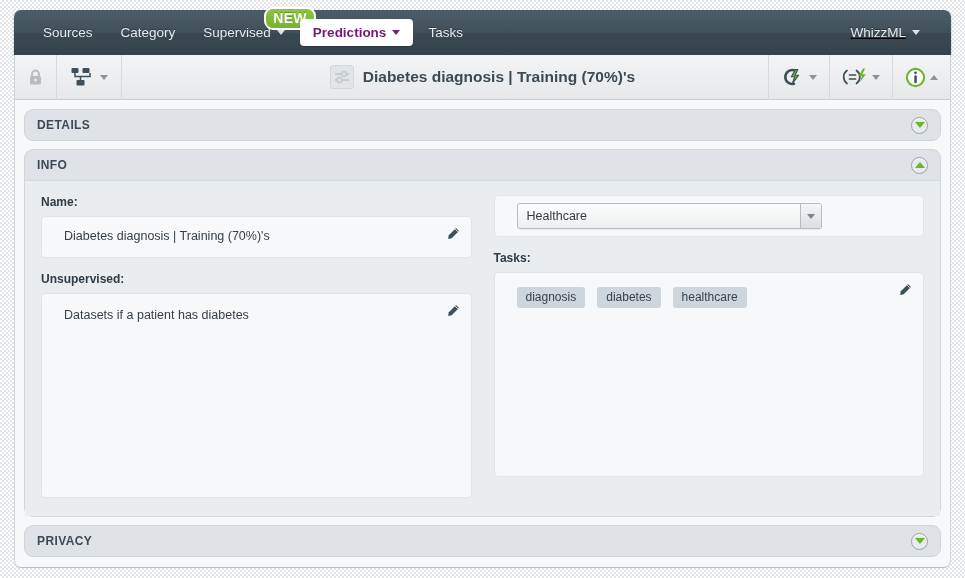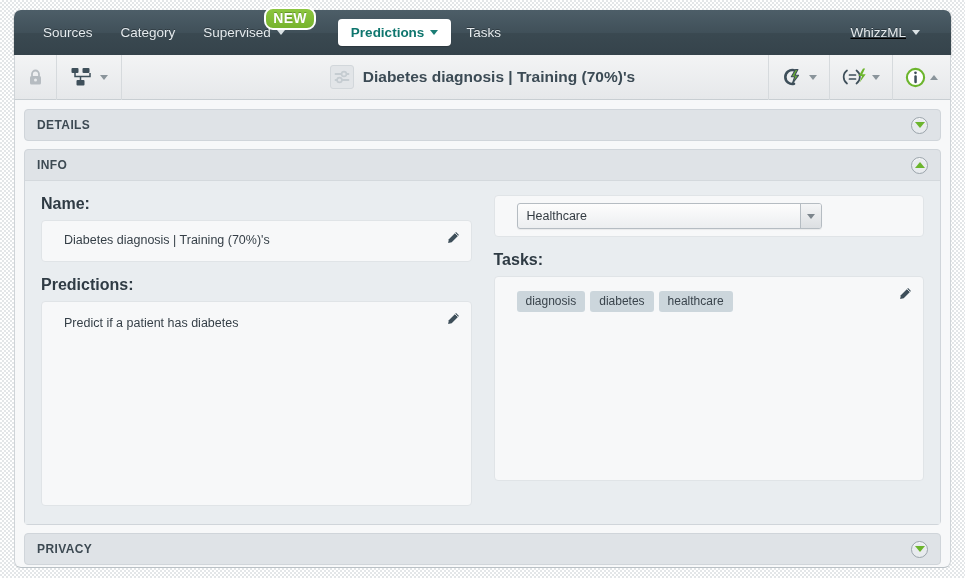--- a/index.html
+++ b/index.html
@@ -54,25 +54,24 @@
     display: flex;
     align-items: center;
     gap: 6px;
     cursor: pointer;
     position: relative;
     text-shadow: 0 -1px 0 rgba(0,0,0,.3);
   }
 
   .nav-item.active {
     background: #ffffff;
-    color: #0f766e;
+    color: #701a75;
     font-weight: bold;
     text-shadow: none;
     box-shadow: 0 1px 1px rgba(0,0,0,.2);
-    margin-left: 38px;
   }
 
   .caret {
     width: 0; height: 0;
     border-left: 4px solid transparent;
     border-right: 4px solid transparent;
     border-top: 5px solid currentColor;
     display: inline-block;
     opacity: .95;
   }
@@ -168,21 +167,21 @@
     border-right: 1px solid #cfd4d8;
     border-bottom: 1px solid #b9c0c5;
     border-radius: 0 0 7px 7px;
     padding: 9px 9px 10px;
     height: 468px;
   }
 
   .panel {
     background: #dfe3e7;
     border: 1px solid #d0d5da;
-    border-radius: 4px;
+    border-radius: 9px;
     margin-bottom: 8px;
   }
 
   .panel-header {
     height: 30px;
     display: flex;
     align-items: center;
     padding: 0 12px;
     cursor: pointer;
     position: relative;
@@ -214,21 +213,21 @@
   .panel-body {
     background: #e9edf0;
     border-top: 1px solid #d4d9dd;
     padding: 14px 16px 18px;
     display: flex;
     gap: 22px;
   }
   .col { flex: 1; min-width: 0; }
 
   .field-label {
-    font-size: 16px;
+    font-size: 12px;
     font-weight: bold;
     color: #2f3b44;
     margin-bottom: 7px;
     display: block;
   }
 
   .field-box {
     background: #f7f8f9;
     border: 1px solid #e0e4e7;
     border-radius: 4px;
@@ -281,21 +280,21 @@
     display: flex; align-items: center; justify-content: center;
   }
   .select-arrow i {
     width: 0; height: 0;
     border-left: 4px solid transparent;
     border-right: 4px solid transparent;
     border-top: 5px solid #7c858c;
   }
 
   
-  .tags { display: flex; gap: 5px; flex-wrap: wrap; }
+  .tags { display: flex; gap: 12px; flex-wrap: wrap; }
   .tag {
     background: #ccd6dc;
     border-radius: 3px;
     padding: 3px 9px 4px;
     font-size: 12px;
     color: #3a444c;
     cursor: pointer;
   }
 </style>
 </head>
@@ -427,23 +426,23 @@
           <div class="field-box short">
             <div class="field-value">Diabetes diagnosis | Training (70%)'s</div>
             <svg class="pencil" viewBox="0 0 16 16">
               <path d="M11.5 1.2l3.3 3.3-8.3 8.3-4.1.8.8-4.1z" fill="#3e4f5a"></path>
               <path d="M10.4 2.3l3.3 3.3" stroke="#ffffff" stroke-width="1"></path>
             </svg>
           </div>
 
           <div style="height:14px"></div>
 
-          <label class="field-label">Predictions:</label>
+          <label class="field-label">Unsupervised:</label>
           <div class="field-box tall">
-            <div class="field-value">Predict if a patient has diabetes</div>
+            <div class="field-value">Datasets if a patient has diabetes</div>
             <svg class="pencil" viewBox="0 0 16 16">
               <path d="M11.5 1.2l3.3 3.3-8.3 8.3-4.1.8.8-4.1z" fill="#3e4f5a"></path>
               <path d="M10.4 2.3l3.3 3.3" stroke="#ffffff" stroke-width="1"></path>
             </svg>
           </div>
         </div>
 
         <div class="col">
 
           <div class="field-box short" style="padding:7px 10px 7px 22px;">

